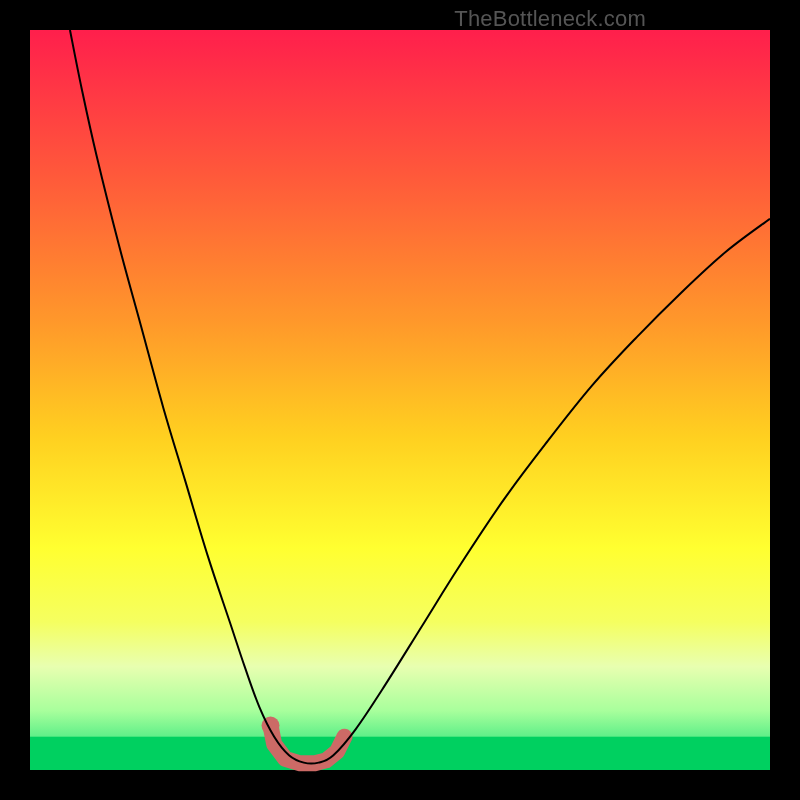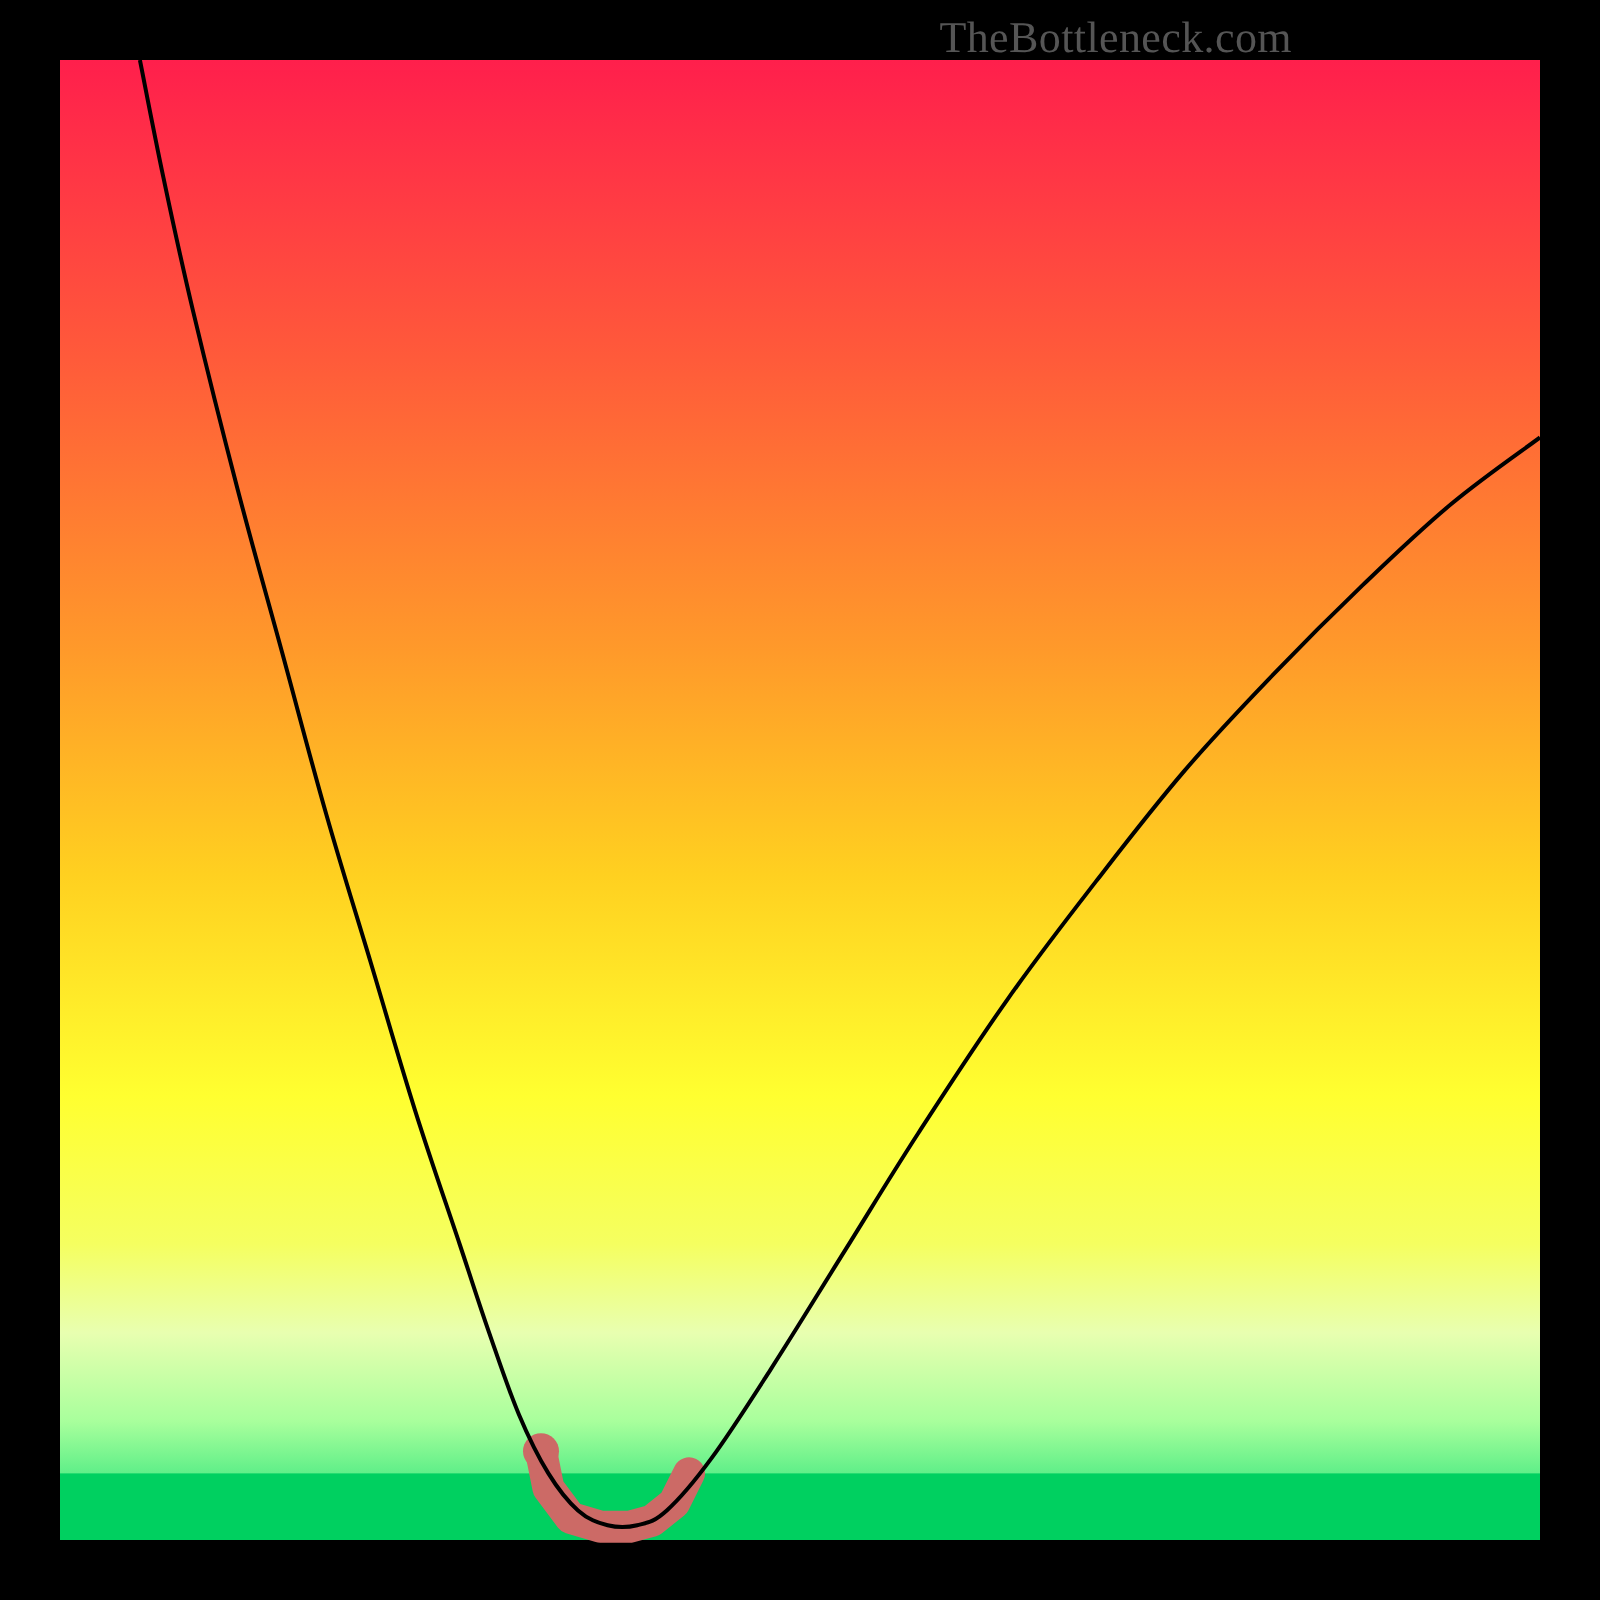--- a/index.html
+++ b/index.html
@@ -10,21 +10,20 @@
     background: #000;
     font-family: Arial, Helvetica, sans-serif;
   }
   .frame {
     position: absolute;
     top: 0;
     left: 0;
     width: 660px;
     height: 800px;
     background: #c4b5fd;
-    font-family: Liberation Serif, serif;
   }
   .watermark {
     position: absolute;
     top: 6px;
     right: 14px;
     color: #555;
     font-size: 22px;
     font-weight: 500;
     letter-spacing: 0.2px;
   }

